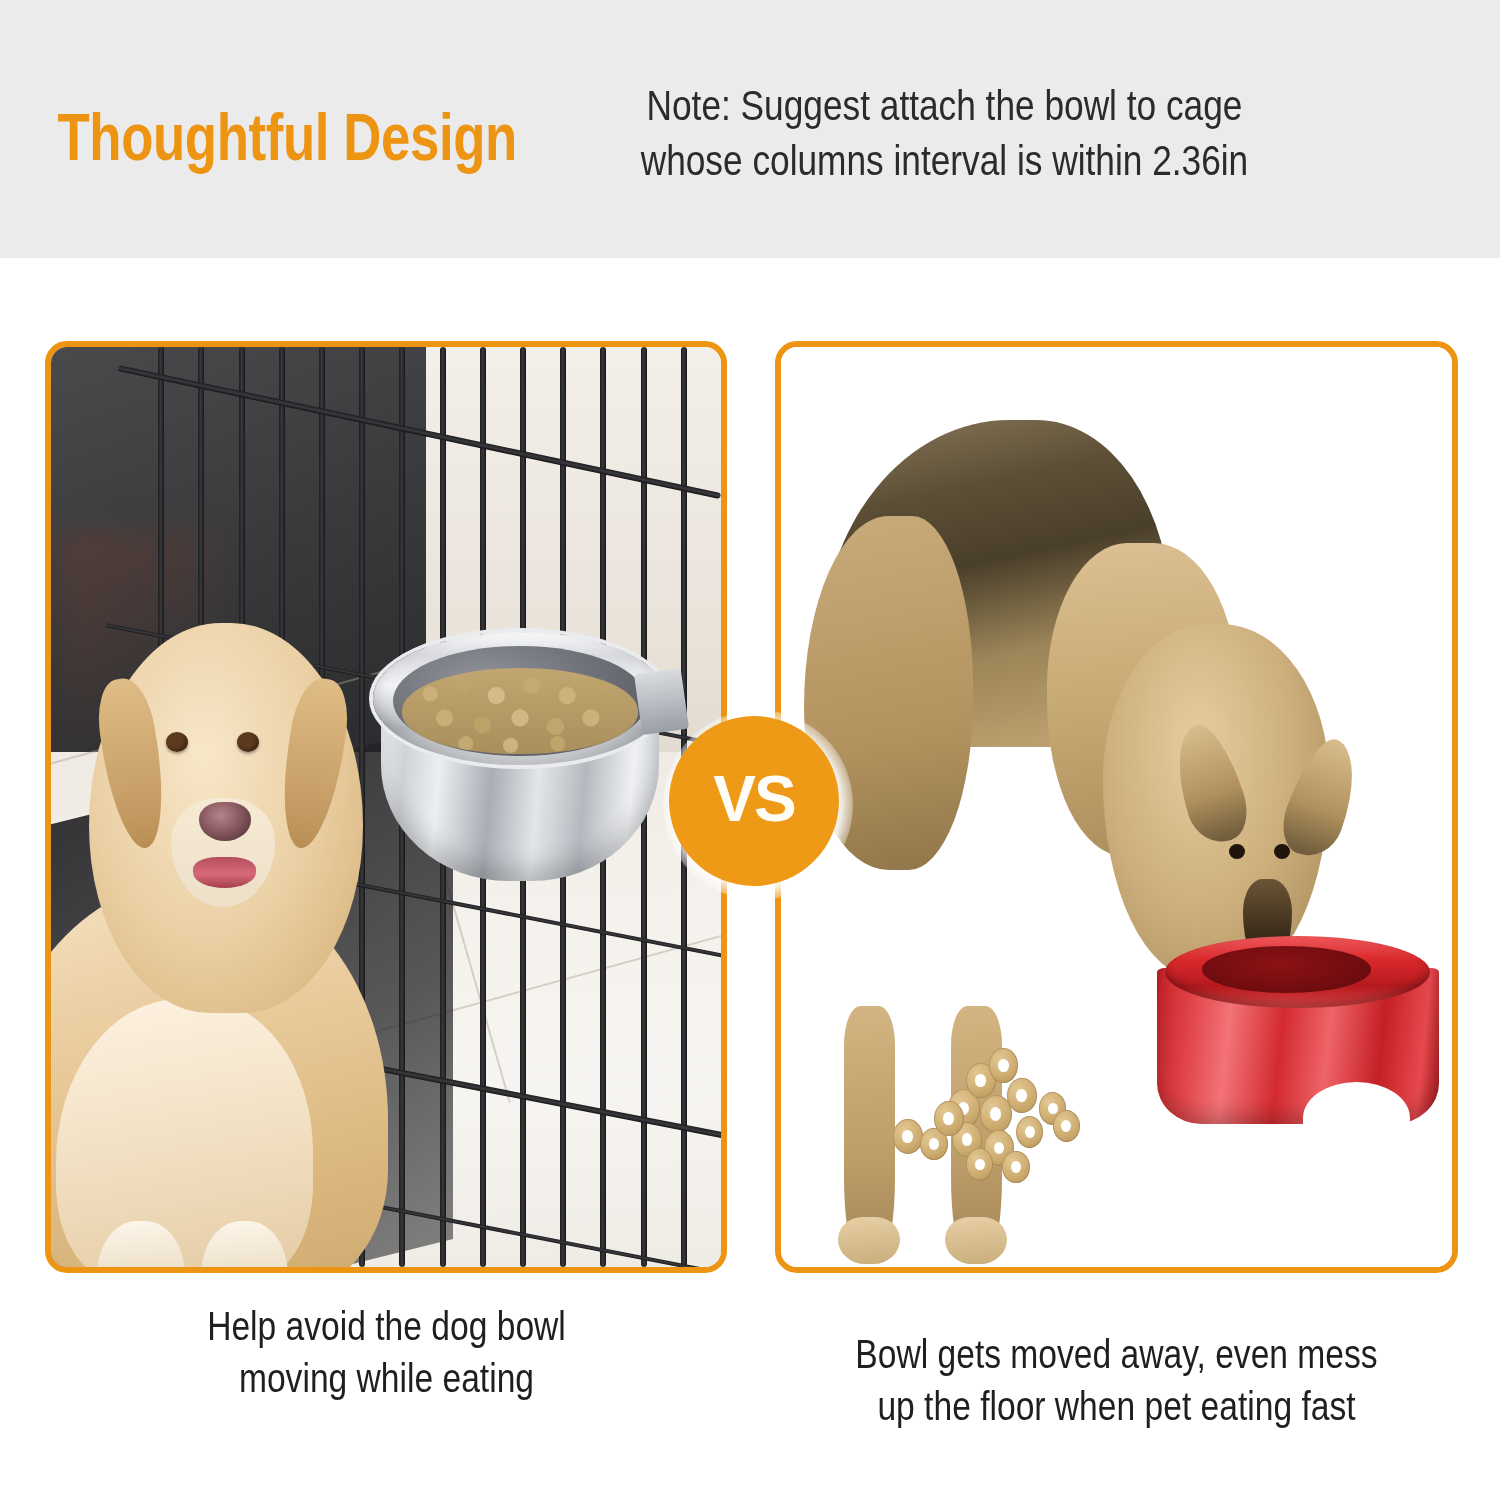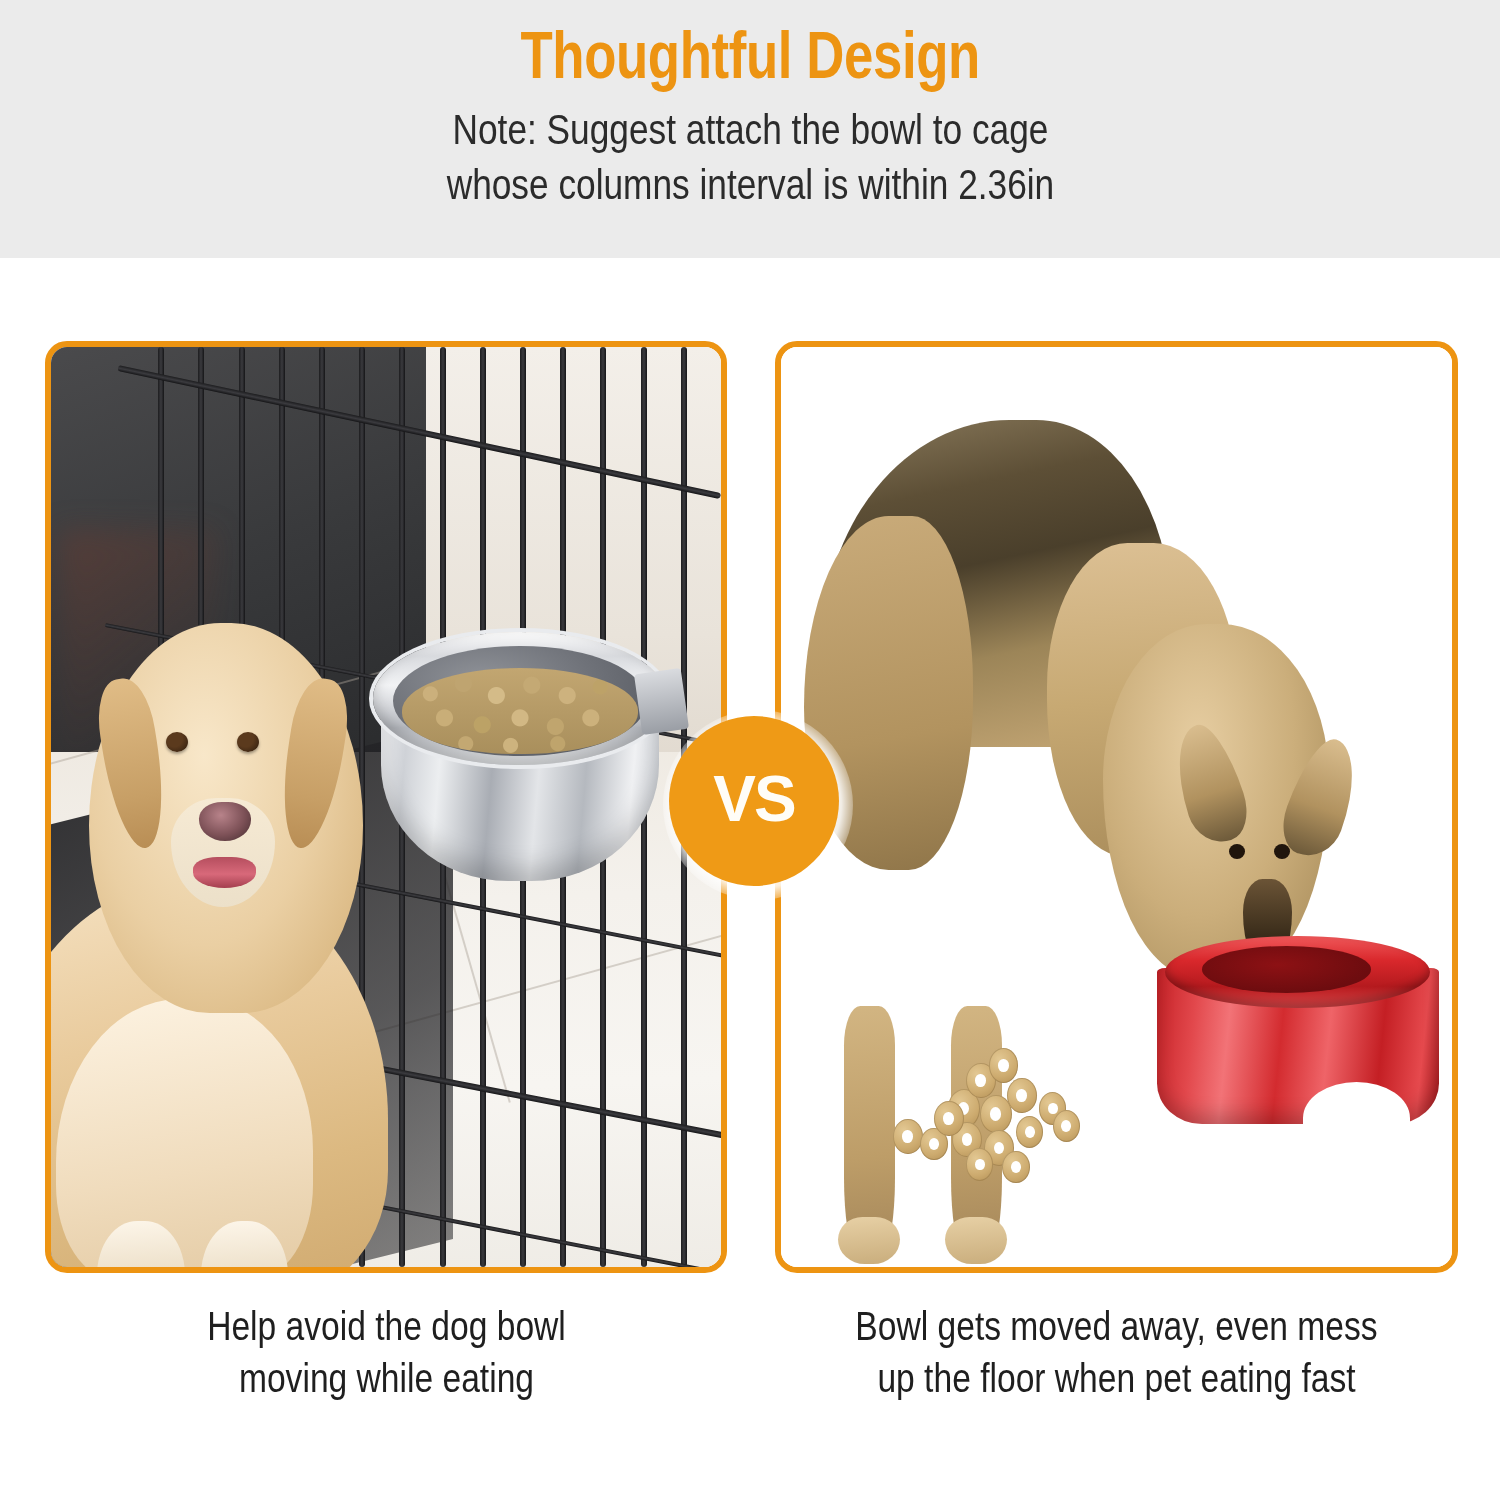--- a/index.html
+++ b/index.html
@@ -8,21 +8,21 @@
     background:#ffffff;
     font-family:"Liberation Sans", sans-serif;
     position:relative;
     overflow:hidden;
   }
 
   
   .header {
     position:absolute; left:0; top:0; width:1500px; height:258px;
     background:#ebebeb;
-    display:flex; flex-direction:column; align-items:center;
+    display:flex; align-items:center;
   }
   .header-title {
     margin-top:18px;
     font-size:66px;
     font-weight:bold;
     color:#ed9412;
     letter-spacing:-0.5px;
     transform:scaleX(0.80);
     transform-origin:center top;
     white-space:nowrap;
@@ -333,21 +333,21 @@
     transform:translateY(-2px);
   }
 
   
   .caption {
     position:absolute; top:1300px; width:683px;
     font-size:40px; color:#1f1f1f; text-align:center; line-height:1.3;
   }
   .caption span { display:block; transform:scaleX(0.84); white-space:nowrap; }
   .caption-left  { left:45px;  }
-  .caption-right { left:775px; }
+  .caption-right { left:775px;margin-top:28px; }
 </style>
 </head>
 <body>
 
 <div class="header">
   <div class="header-title">Thoughtful Design</div>
   <div class="header-sub">
     <div>Note: Suggest attach the bowl to cage</div>
     <div>whose columns interval is within 2.36in</div>
   </div>

